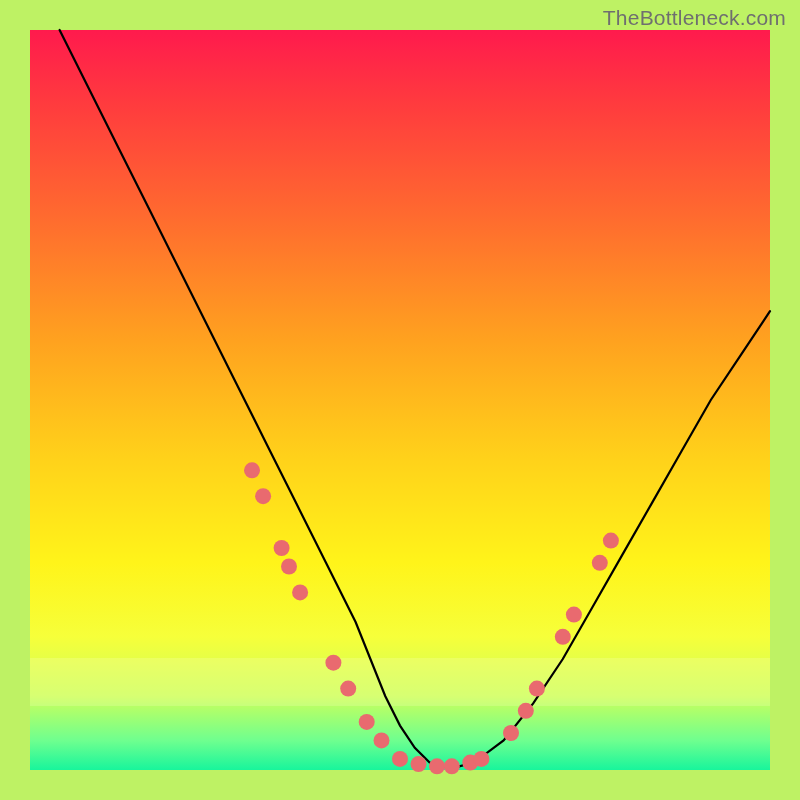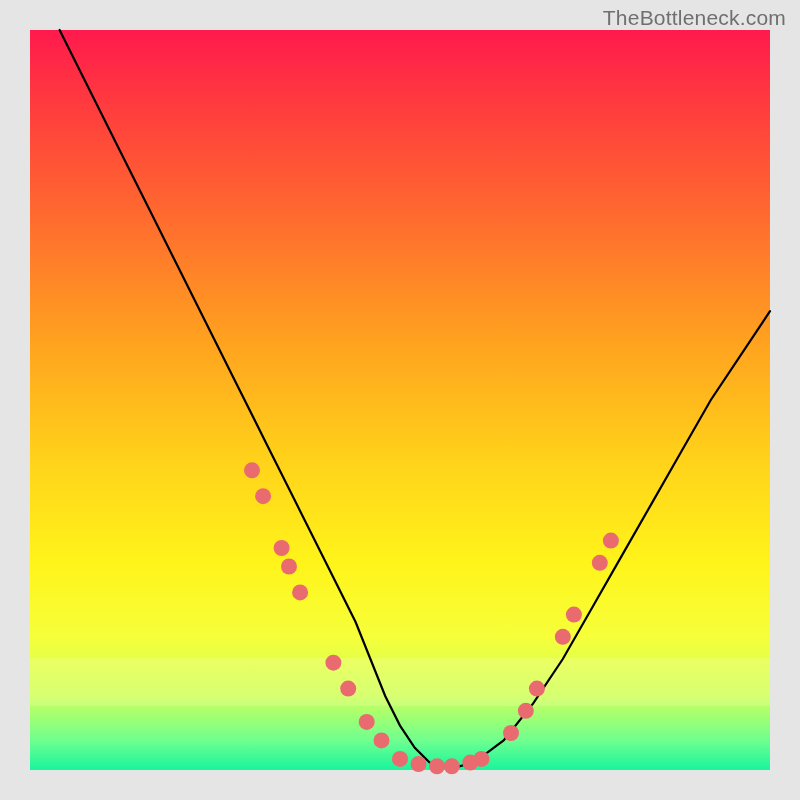--- a/index.html
+++ b/index.html
@@ -10,21 +10,21 @@
     background: #000;
     overflow: hidden;
     font-family: Arial, Helvetica, sans-serif;
   }
   .frame {
     position: absolute;
     left: 0;
     top: 0;
     width: 800px;
     height: 800px;
-    background: #e5e5e5;
+    background: #bef264;
   }
   .plot-area {
     position: absolute;
     left: 30px;
     top: 30px;
     width: 740px;
     height: 740px;
     
     background: linear-gradient(to bottom,
       #ff1a4d 0%,

